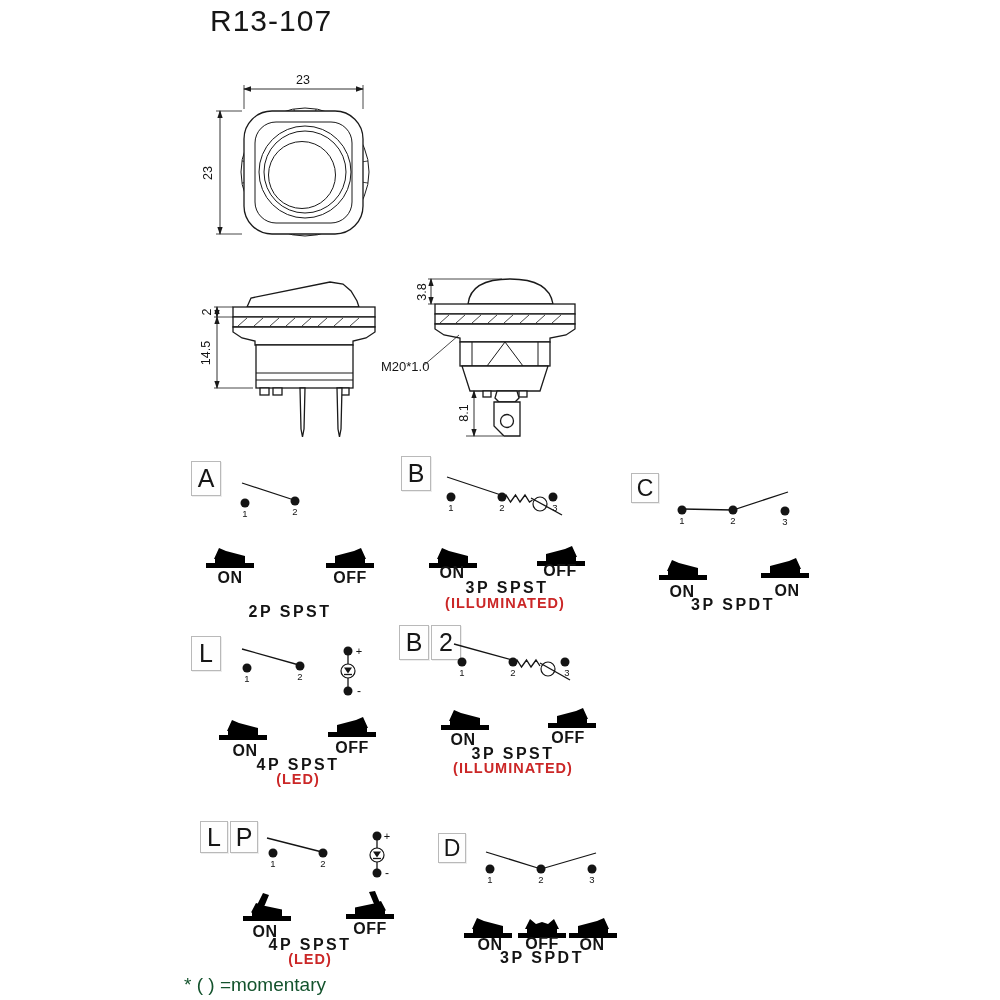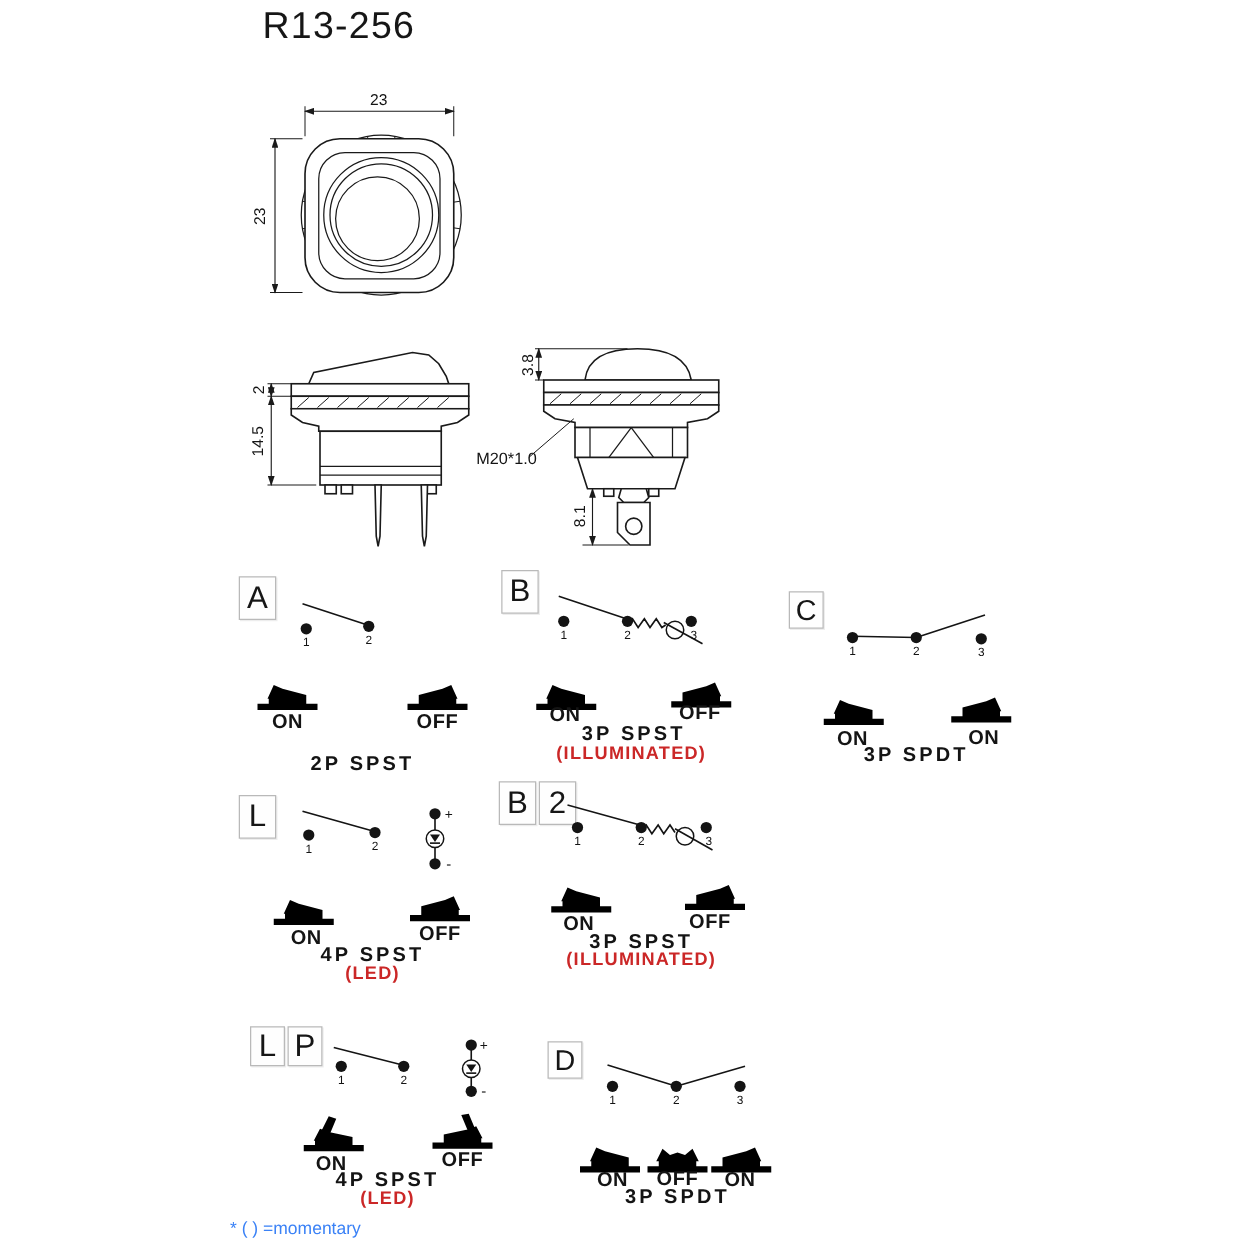--- a/index.html
+++ b/index.html
@@ -25,21 +25,21 @@
   .sch .ledtri{fill:#141414;stroke:none;}
   .sch text{fill:#141414;font-size:9.5px;text-anchor:middle;font-family:"Liberation Sans",sans-serif;}
   .rocker{position:absolute;}
   
   .dwg .ol{fill:#fff;stroke:#1a1a1a;stroke-width:1.3;}
   .dwg .ln{fill:none;stroke:#1a1a1a;stroke-width:1;}
   .dwg .thin{fill:none;stroke:#1a1a1a;stroke-width:.8;}
   .dwg .dim{fill:none;stroke:#1a1a1a;stroke-width:.9;}
   .dwg text{fill:#141414;font-size:12.5px;text-anchor:middle;font-family:"Liberation Sans",sans-serif;}
   .dwg .mtx{font-size:13px;text-anchor:start;}
-  #footnote{position:absolute;left:184px;top:974px;font-size:14px;color:#3b82f6;}
+  #footnote{position:absolute;left:184px;top:974px;font-size:19px;color:#14532d;}
 </style>
 </head>
 <body>
 
 <svg width="0" height="0" aria-hidden="true">
   <defs>
     <g id="rk-l">
         <path d="M1,20 H10 V16 H40 V20 H49 V25 H1 Z M9,16 L14,5 L21,8 L40,13 L40,16 Z"></path>
       </g>
     <g id="rk-r">
@@ -50,21 +50,21 @@
       </g>
     <g id="rk-lm">
         <path d="M1,24 H10 V20.5 H40 V24 H49 V29 H1 Z M9,20.5 L14,11 L21,13.5 L40,17.5 L40,20.5 Z M15,13 L21,1 L27,3 L22,15 Z"></path>
       </g>
     <g id="rk-rm">
         <path d="M1,24 H10 V20.5 H40 V24 H49 V29 H1 Z M10,20.5 V17.5 L29,13.5 L36,11 L41,20.5 Z M29,14 L24,2 L30,1 L35,13 Z"></path>
       </g>
   </defs>
 </svg>
 
-<div id="title">R13-256</div>
+<div id="title">R13-107</div>
 
 <svg class="dwg" style="left:170px;top:55px" width="450" height="395" viewBox="0 0 450 395">
   <defs>
     <marker id="arrE" orient="auto" refX="8" refY="3" markerWidth="9" markerHeight="6">
         <path d="M0,0 L9,3 L0,6 Z" fill="#1a1a1a"></path>
       </marker>
     <marker id="arrS" orient="auto" refX="1" refY="3" markerWidth="9" markerHeight="6">
         <path d="M9,0 L0,3 L9,6 Z" fill="#1a1a1a"></path>
       </marker>
   </defs>

